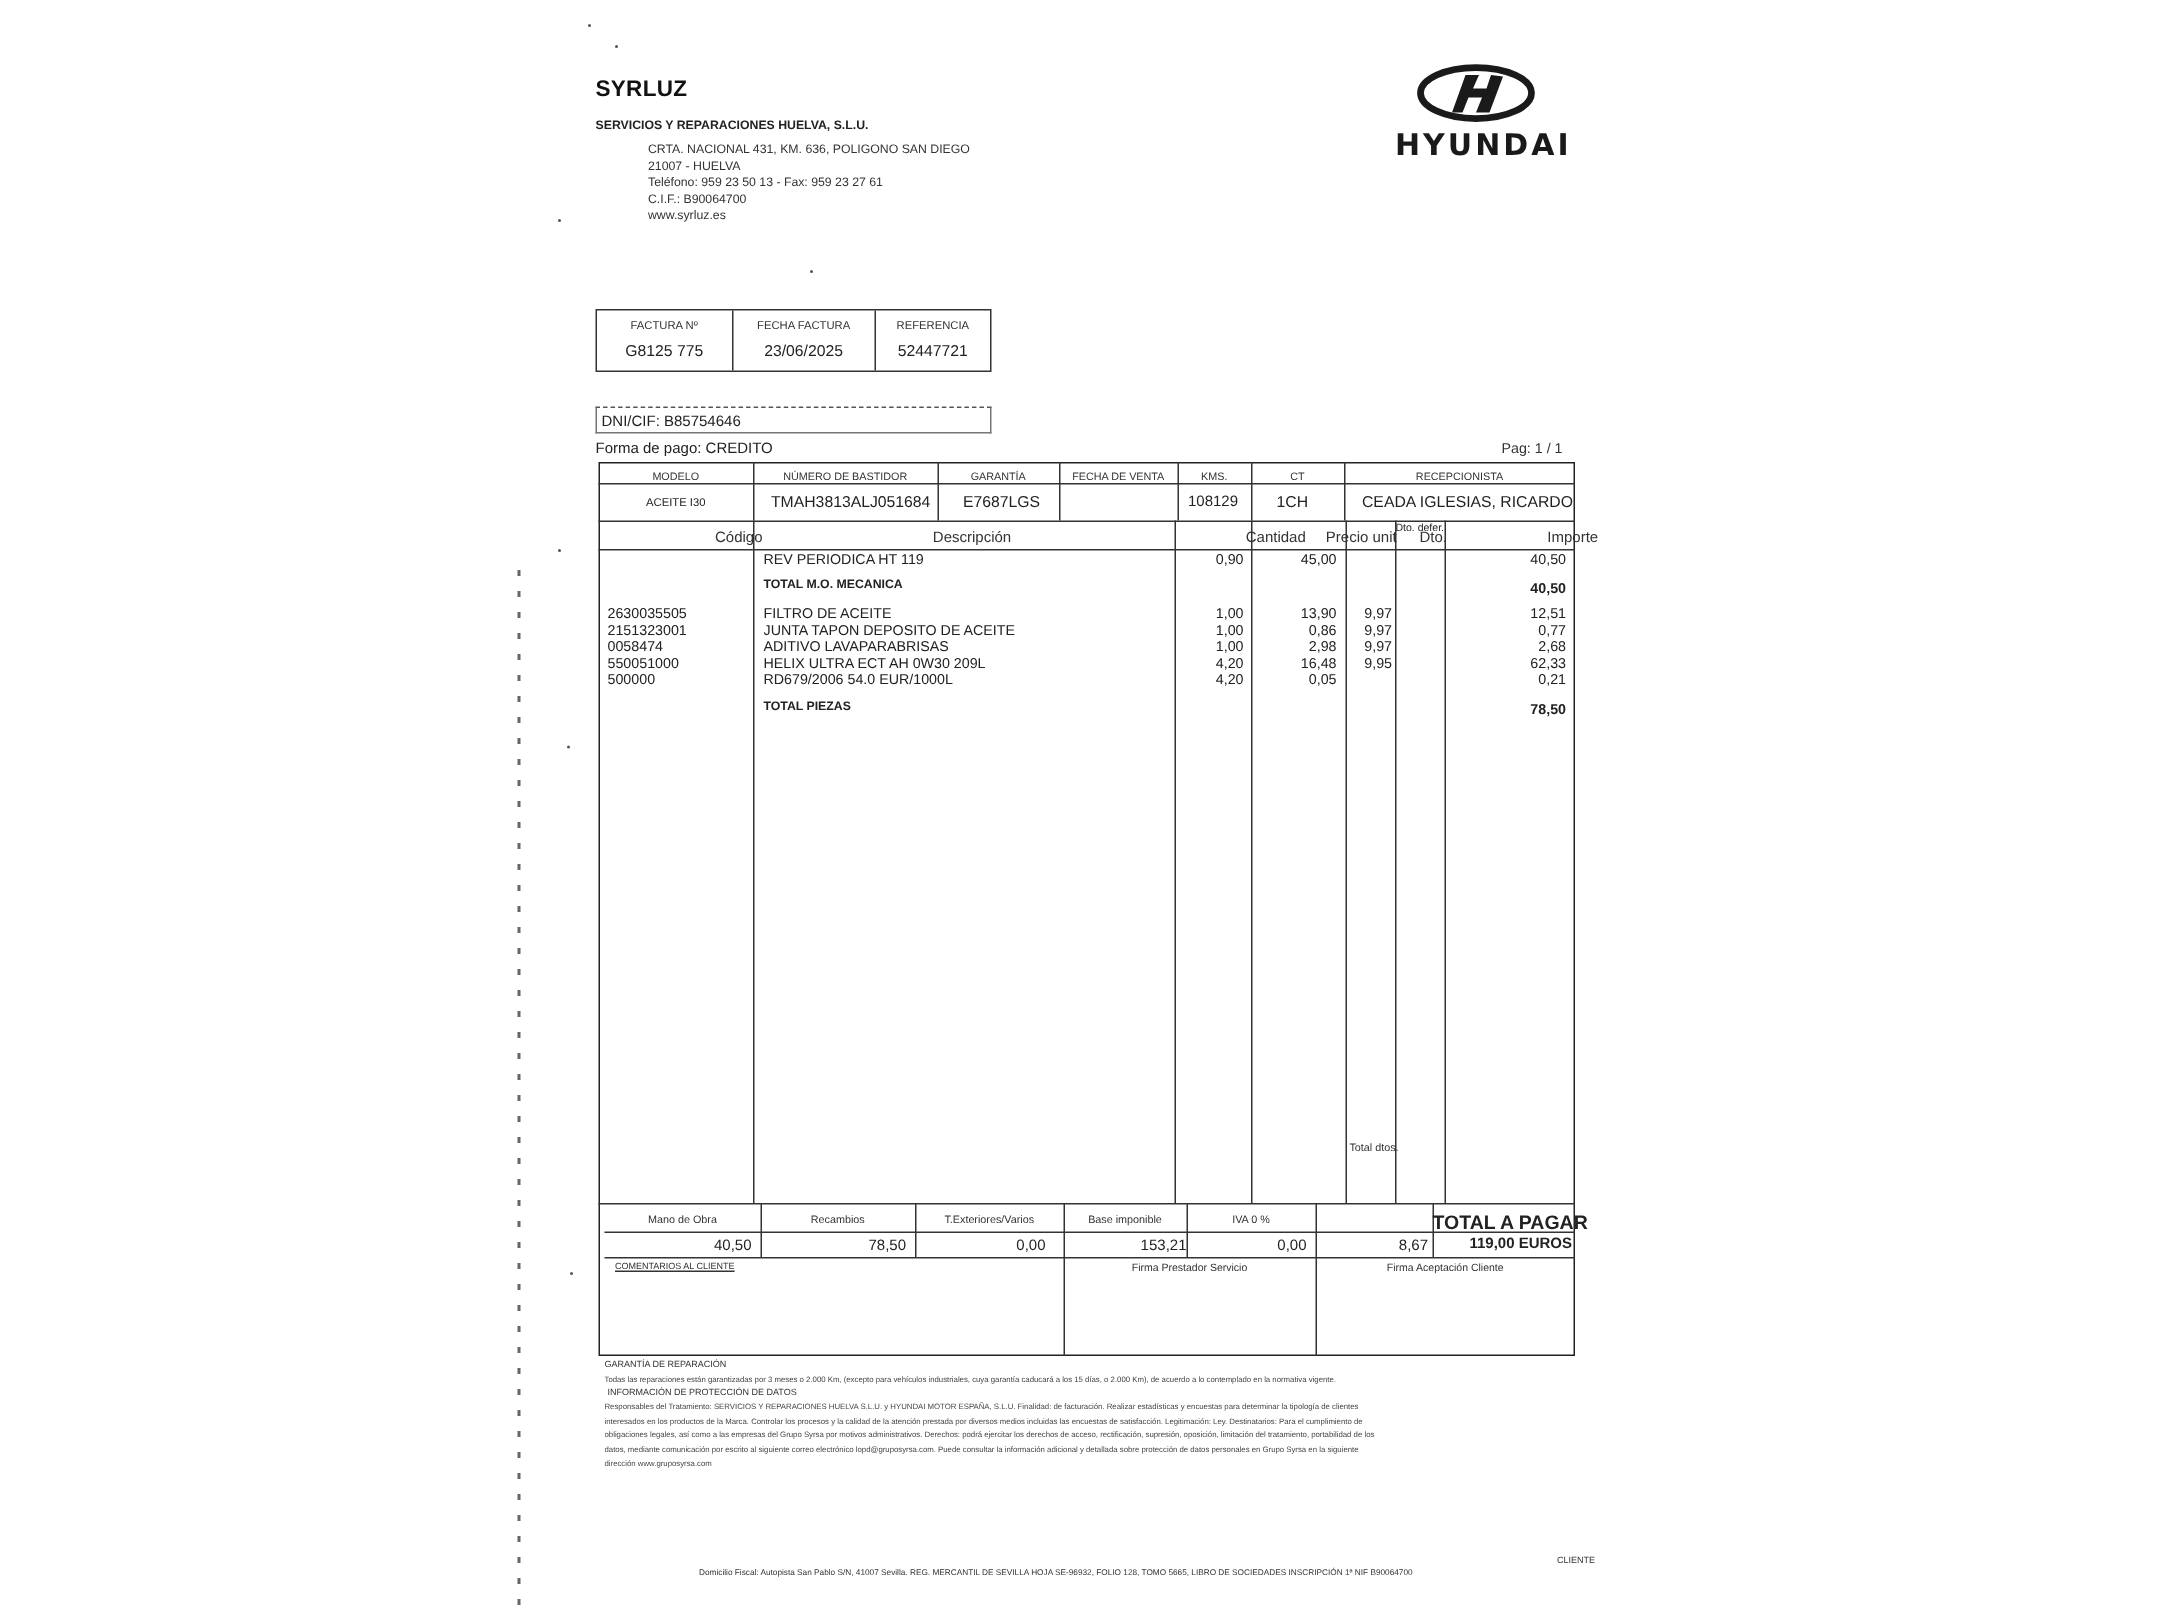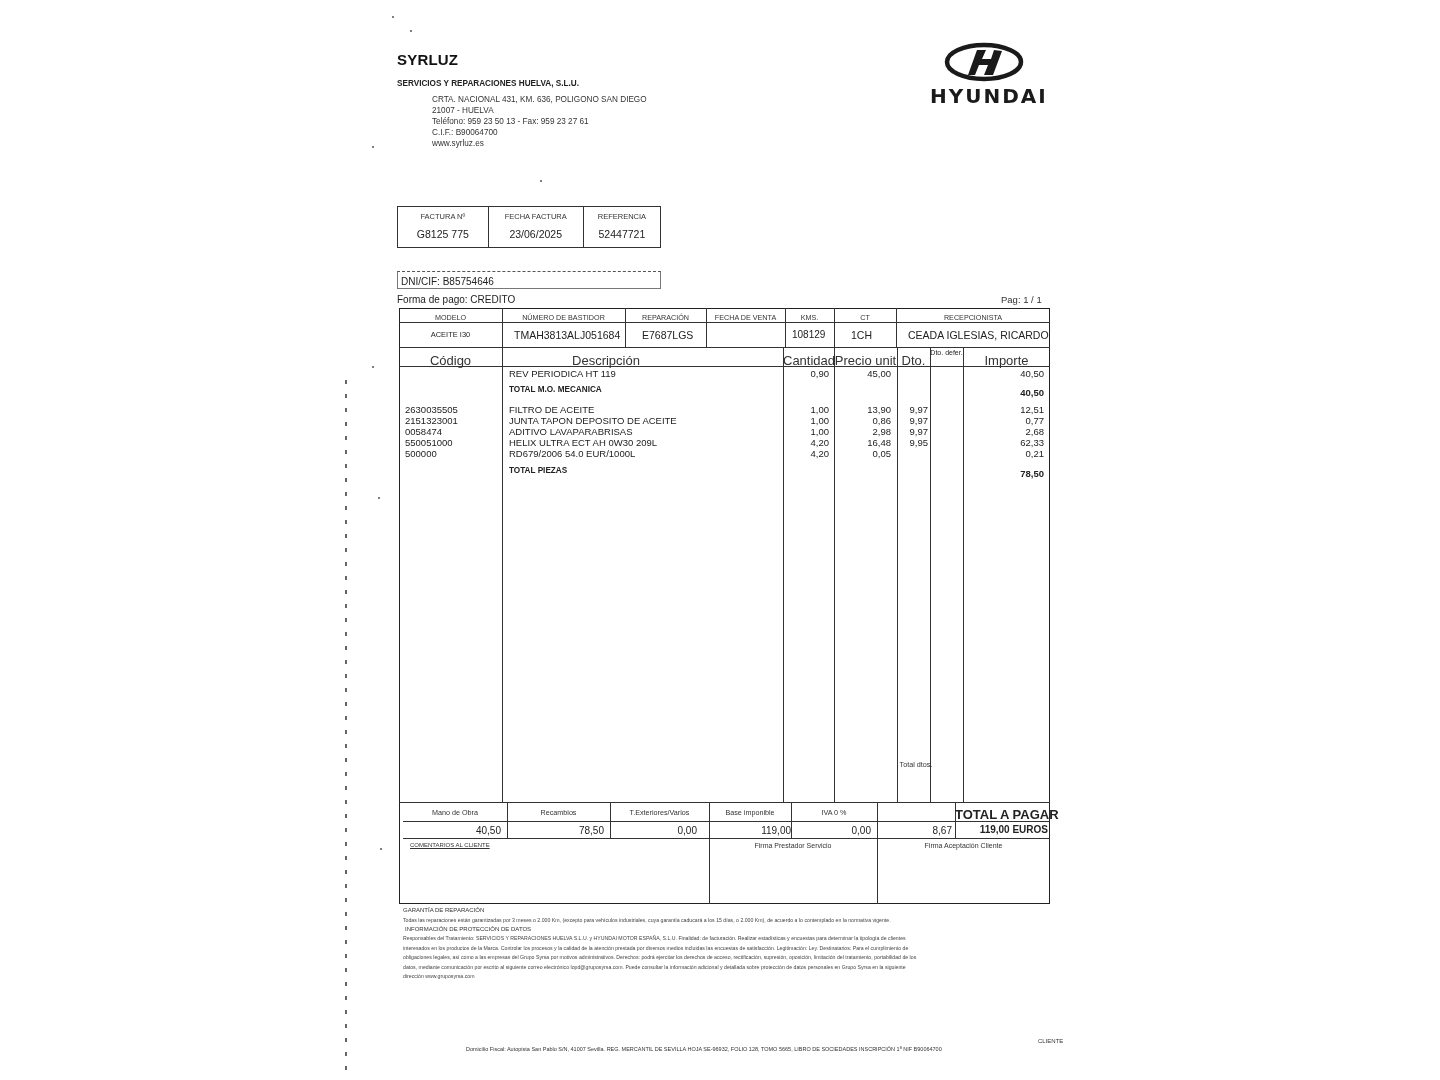--- a/index.html
+++ b/index.html
@@ -34,21 +34,21 @@
   .pag { left:1001px; top:294px; font-size:9.5px; color:#333; }
 
   .grid-frame { left:399px; top:308px; width:651px; height:596px; border:1.3px solid #222; box-sizing:border-box; }
   .hline { position:absolute; height:0; border-top:1px solid #333; }
   .vline { position:absolute; width:0; border-left:1px solid #333; }
   .cell-text { position:absolute; white-space:nowrap; }
   .c { text-align:center; }
   .r { text-align:right; }
 
   .hdr-small { font-size:7.2px; color:#333; }
-  .hdr-med { font-size:13px; color:#333; }
+  .hdr-med { font-size:10px; color:#333;padding-left:42px; }
   .val-med { font-size:10.5px; color:#222; }
 
   .line-text { font-size:9.5px; color:#222; line-height:11px; }
   .bold { font-weight:bold; }
 
   .footer-small { font-size:5.2px; color:#444; line-height:9.5px; }
   .footer-title { font-size:6px; color:#333; }
   .bottom-line { left:466px; top:1046px; font-size:5.5px; color:#333; }
   .cliente { left:1038px; top:1038px; font-size:6px; color:#333; }
 </style>
@@ -123,21 +123,21 @@
 
 <div class="vline" style="left:507px;top:802px;height:36px"></div>
 <div class="vline" style="left:610px;top:802px;height:36px"></div>
 <div class="vline" style="left:709px;top:802px;height:102px"></div>
 <div class="vline" style="left:791px;top:802px;height:36px"></div>
 <div class="vline" style="left:877px;top:802px;height:102px"></div>
 <div class="vline" style="left:955px;top:802px;height:36px"></div>
 
 <div class="cell-text hdr-small c" style="left:399px;top:313px;width:103px">MODELO</div>
 <div class="cell-text hdr-small c" style="left:502px;top:313px;width:123px">NÚMERO DE BASTIDOR</div>
-<div class="cell-text hdr-small c" style="left:625px;top:313px;width:81px">REPARACIÓN</div>
+<div class="cell-text hdr-small c" style="left:625px;top:313px;width:81px">GARANTÍA</div>
 <div class="cell-text hdr-small c" style="left:706px;top:313px;width:79px">FECHA DE VENTA</div>
 <div class="cell-text hdr-small c" style="left:785px;top:313px;width:49px">KMS.</div>
 <div class="cell-text hdr-small c" style="left:834px;top:313px;width:62px">CT</div>
 <div class="cell-text hdr-small c" style="left:896px;top:313px;width:154px">RECEPCIONISTA</div>
 
 <div class="cell-text c" style="left:399px;top:330px;width:103px;font-size:7.5px">ACEITE I30</div>
 <div class="cell-text val-med" style="left:514px;top:329px">TMAH3813ALJ051684</div>
 <div class="cell-text val-med" style="left:642px;top:329px">E7687LGS</div>
 <div class="cell-text val-med" style="left:706px;top:329px;width:79px"></div>
 <div class="cell-text" style="left:792px;top:329px;font-size:10px">108129</div>
@@ -210,21 +210,21 @@
 <div class="cell-text hdr-small c" style="left:507px;top:808px;width:103px">Recambios</div>
 <div class="cell-text hdr-small c" style="left:610px;top:808px;width:99px">T.Exteriores/Varios</div>
 <div class="cell-text hdr-small c" style="left:709px;top:808px;width:82px">Base imponible</div>
 <div class="cell-text hdr-small c" style="left:791px;top:808px;width:86px">IVA  0 %</div>
 <div class="cell-text hdr-small c" style="left:877px;top:760px;width:78px">Total dtos.</div>
 <div class="cell-text bold c" style="left:955px;top:807px;width:95px;font-size:13px">TOTAL A PAGAR</div>
 
 <div class="cell-text val-med r" style="left:403px;top:825px;width:98px;font-size:10px">40,50</div>
 <div class="cell-text val-med r" style="left:507px;top:825px;width:97px;font-size:10px">78,50</div>
 <div class="cell-text val-med r" style="left:610px;top:825px;width:87px;font-size:10px">0,00</div>
-<div class="cell-text val-med r" style="left:709px;top:825px;width:82px;font-size:10px">119,00</div>
+<div class="cell-text val-med r" style="left:709px;top:825px;width:82px;font-size:10px">153,21</div>
 <div class="cell-text val-med r" style="left:791px;top:825px;width:80px;font-size:10px">0,00</div>
 <div class="cell-text val-med r" style="left:877px;top:825px;width:75px;font-size:10px">8,67</div>
 <div class="cell-text bold r" style="left:955px;top:824px;width:93px;font-size:10px">119,00 EUROS</div>
 
 <div class="cell-text" style="left:410px;top:842px;font-size:6px;text-decoration:underline;color:#333">COMENTARIOS AL CLIENTE</div>
 <div class="cell-text c" style="left:709px;top:842px;width:168px;font-size:7px;color:#333">Firma Prestador Servicio</div>
 <div class="cell-text c" style="left:877px;top:842px;width:173px;font-size:7px;color:#333">Firma Aceptación Cliente</div>
 
 <div class="cell-text footer-title" style="left:403px;top:907px">GARANTÍA DE REPARACIÓN</div>
 <div class="cell-text footer-small" style="left:403px;top:916px">Todas las reparaciones están garantizadas por 3 meses o 2.000 Km, (excepto para vehículos industriales, cuya garantía caducará a los 15 días, o 2.000 Km), de acuerdo a lo contemplado en la normativa vigente.</div>

